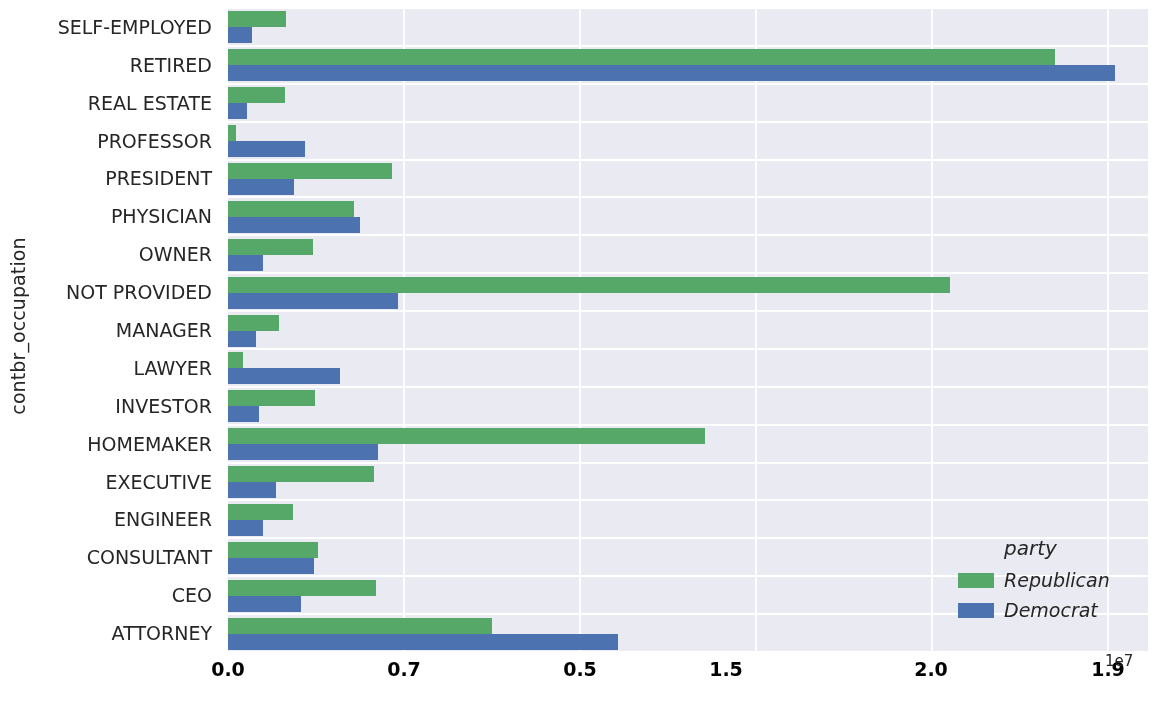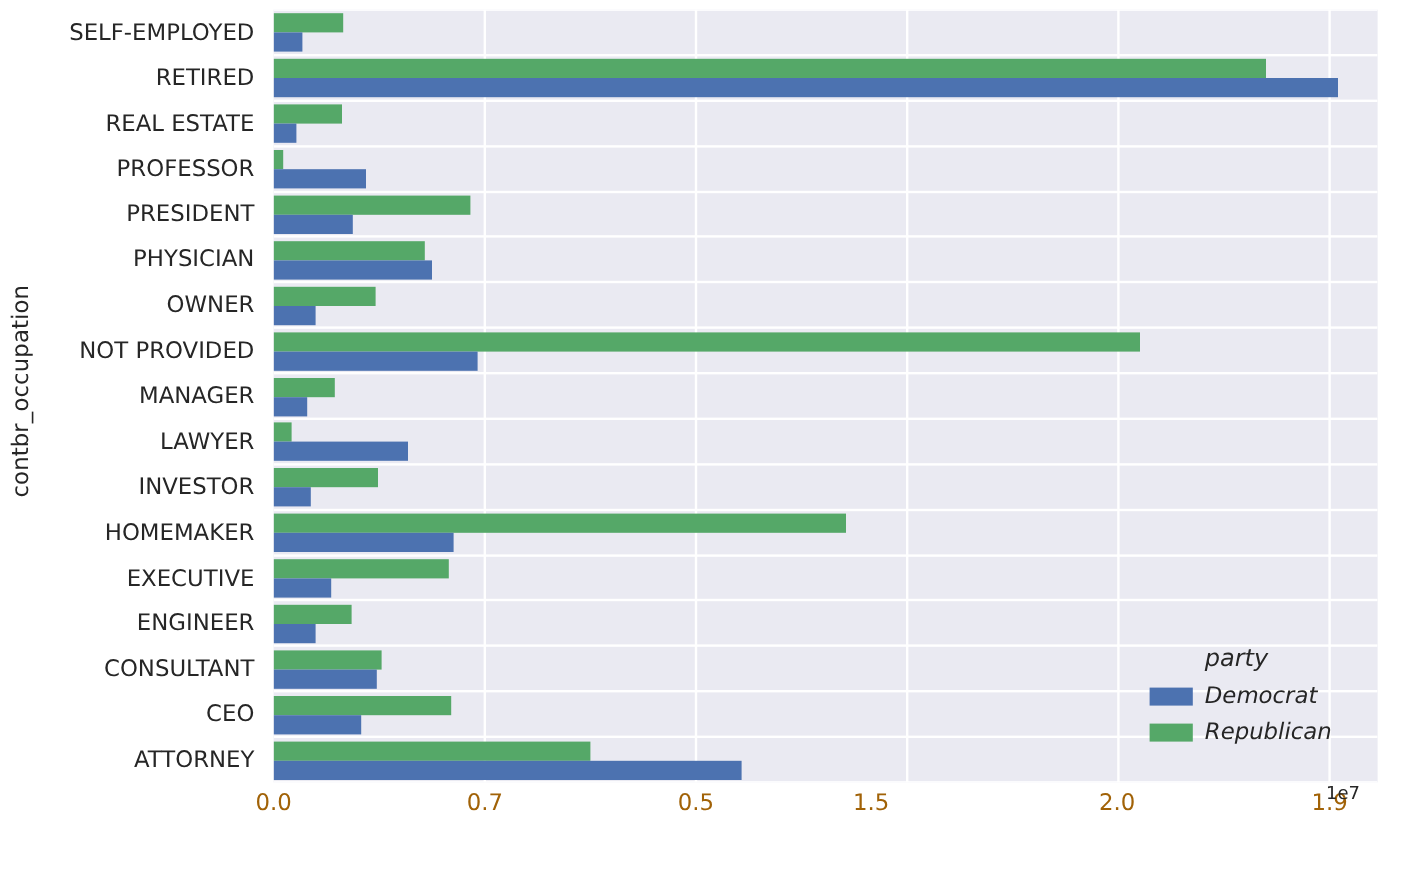--- a/index.html
+++ b/index.html
@@ -100,22 +100,23 @@
     left: 228px;
     top: 652px;
     width: 920px;
     height: 34px;
   }
   .xtick {
     position: absolute;
     top: 6px;
     transform: translateX(-50%);
     font-size: 19px;
-    color: #a16207;
-    white-space: nowrap;
+    color: #000000;
+    white-space: nowrap;
+    font-weight: bold;
   }
   #xoffset {
     position: absolute;
     left: 1105px;
     top: 652px;
     font-size: 15px;
     color: #262626;
     white-space: nowrap;
   }
 
@@ -244,23 +245,23 @@
       <div class="xtick" style="left: 703px;">2.0</div>
       <div class="xtick" style="left: 880.012px;">1.9</div>
     </div>
 
   <div id="xoffset">1e7</div>
 
   <div id="legend">
     <div id="legend-title">party</div>
     <div id="legend-entries">
         <div class="legend-row">
+          <span class="legend-swatch" style="background: rgb(85, 168, 104);"></span>
+          <span class="legend-label">Republican</span>
+        </div>
+        <div class="legend-row">
           <span class="legend-swatch" style="background: rgb(76, 114, 176);"></span>
           <span class="legend-label">Democrat</span>
         </div>
-        <div class="legend-row">
-          <span class="legend-swatch" style="background: rgb(85, 168, 104);"></span>
-          <span class="legend-label">Republican</span>
-        </div>
       </div>
   </div>
 
 </div>
 
 </body></html>

